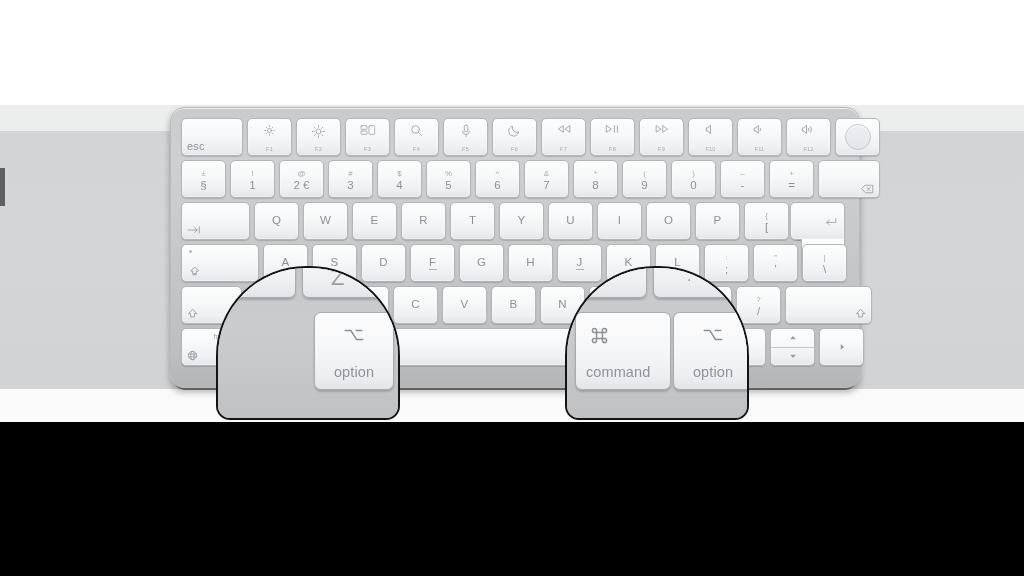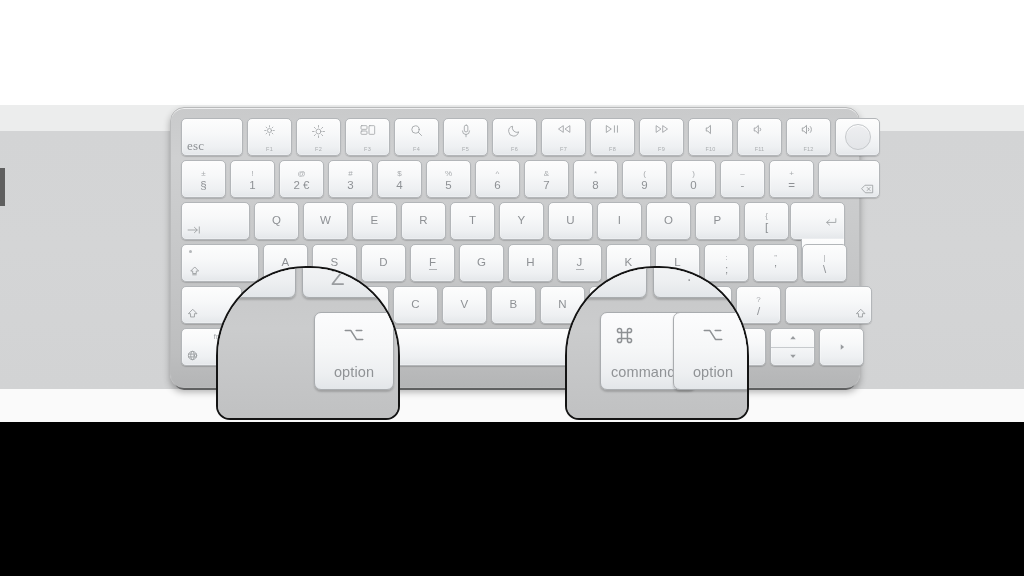--- a/index.html
+++ b/index.html
@@ -36,21 +36,21 @@
        color:#8b8e91;display:flex;flex-direction:column;}
   .key .lbl{font-size:11px;line-height:1;letter-spacing:.2px;}
 
   
   .c-alpha{align-items:center;justify-content:center;}
   .c-alpha .lbl{font-size:11.5px;color:#8e9195;}
   .dual{align-items:center;justify-content:center;gap:2px;padding-top:3px;}
   .dual .top{font-size:8px;color:#a7aaad;line-height:1;}
   .dual .bot{font-size:11.5px;color:#8e9195;line-height:1;}
   .corner-bl{align-items:flex-start;justify-content:flex-end;padding:0 0 3px 5px;}
-  .corner-bl .lbl{font-size:13px;color:#8e9195;font-family:Liberation Serif, serif;}
+  .corner-bl .lbl{font-size:11px;color:#8e9195;}
   .corner-br{align-items:flex-end;justify-content:flex-end;padding:0 5px 3px 0;}
   .fk{align-items:center;justify-content:space-between;padding:5px 0 3px 0;}
   .fk .ic{font-size:10px;color:#9a9da0;line-height:1;}
   .fk .lbl{font-size:5.5px;color:#a9acaf;}
 
   svg{display:block;overflow:visible;}
   .st{fill:none;stroke:#989b9e;stroke-width:1.1;stroke-linecap:round;stroke-linejoin:round;}
   .stf{fill:#989b9e;}
 
   
@@ -537,21 +537,21 @@
 
   <div class="callout" style="left:565px;top:266px;width:180px;height:150px;border-radius:90px 90px 14px 14px;">
     <div class="mag" style="left:0;top:0;width:180px;height:150px;
          background:linear-gradient(180deg,#c6c7c8 0%,#cbcccd 40%,#c0c1c2 100%);">
       <div class="mkey" style="left:-4px;top:-48px;width:84px;height:78px;">
         <span style="position:absolute;bottom:10px;left:30px;font-size:16px;color:#9a9da0;">/</span>
       </div>
       <div class="mkey" style="left:86px;top:-48px;width:84px;height:78px;">
         <span style="position:absolute;bottom:12px;left:33px;font-size:16px;color:#9a9da0;">.</span>
       </div>
-      <div class="mkey" style="left:8px;top:44px;width:96px;height:78px;margin-left:25px;">
+      <div class="mkey" style="left:8px;top:44px;width:96px;height:78px;">
         <span class="msym" style="align-self:flex-start;margin-left:14px;">
           <svg width="19" height="19" viewBox="0 0 22 22">
             <path class="mst" d="M7.6 7.6h6.8v6.8H7.6z"></path>
             <path class="mst" d="M7.6 7.6H5.2a2.4 2.4 0 1 1 2.4-2.4z"></path>
             <path class="mst" d="M14.4 7.6h2.4a2.4 2.4 0 1 0-2.4-2.4z"></path>
             <path class="mst" d="M7.6 14.4H5.2a2.4 2.4 0 1 0 2.4 2.4z"></path>
             <path class="mst" d="M14.4 14.4h2.4a2.4 2.4 0 1 1-2.4 2.4z"></path>
           </svg>
         </span>
         <span class="mtxt" style="left:10px">command</span>

